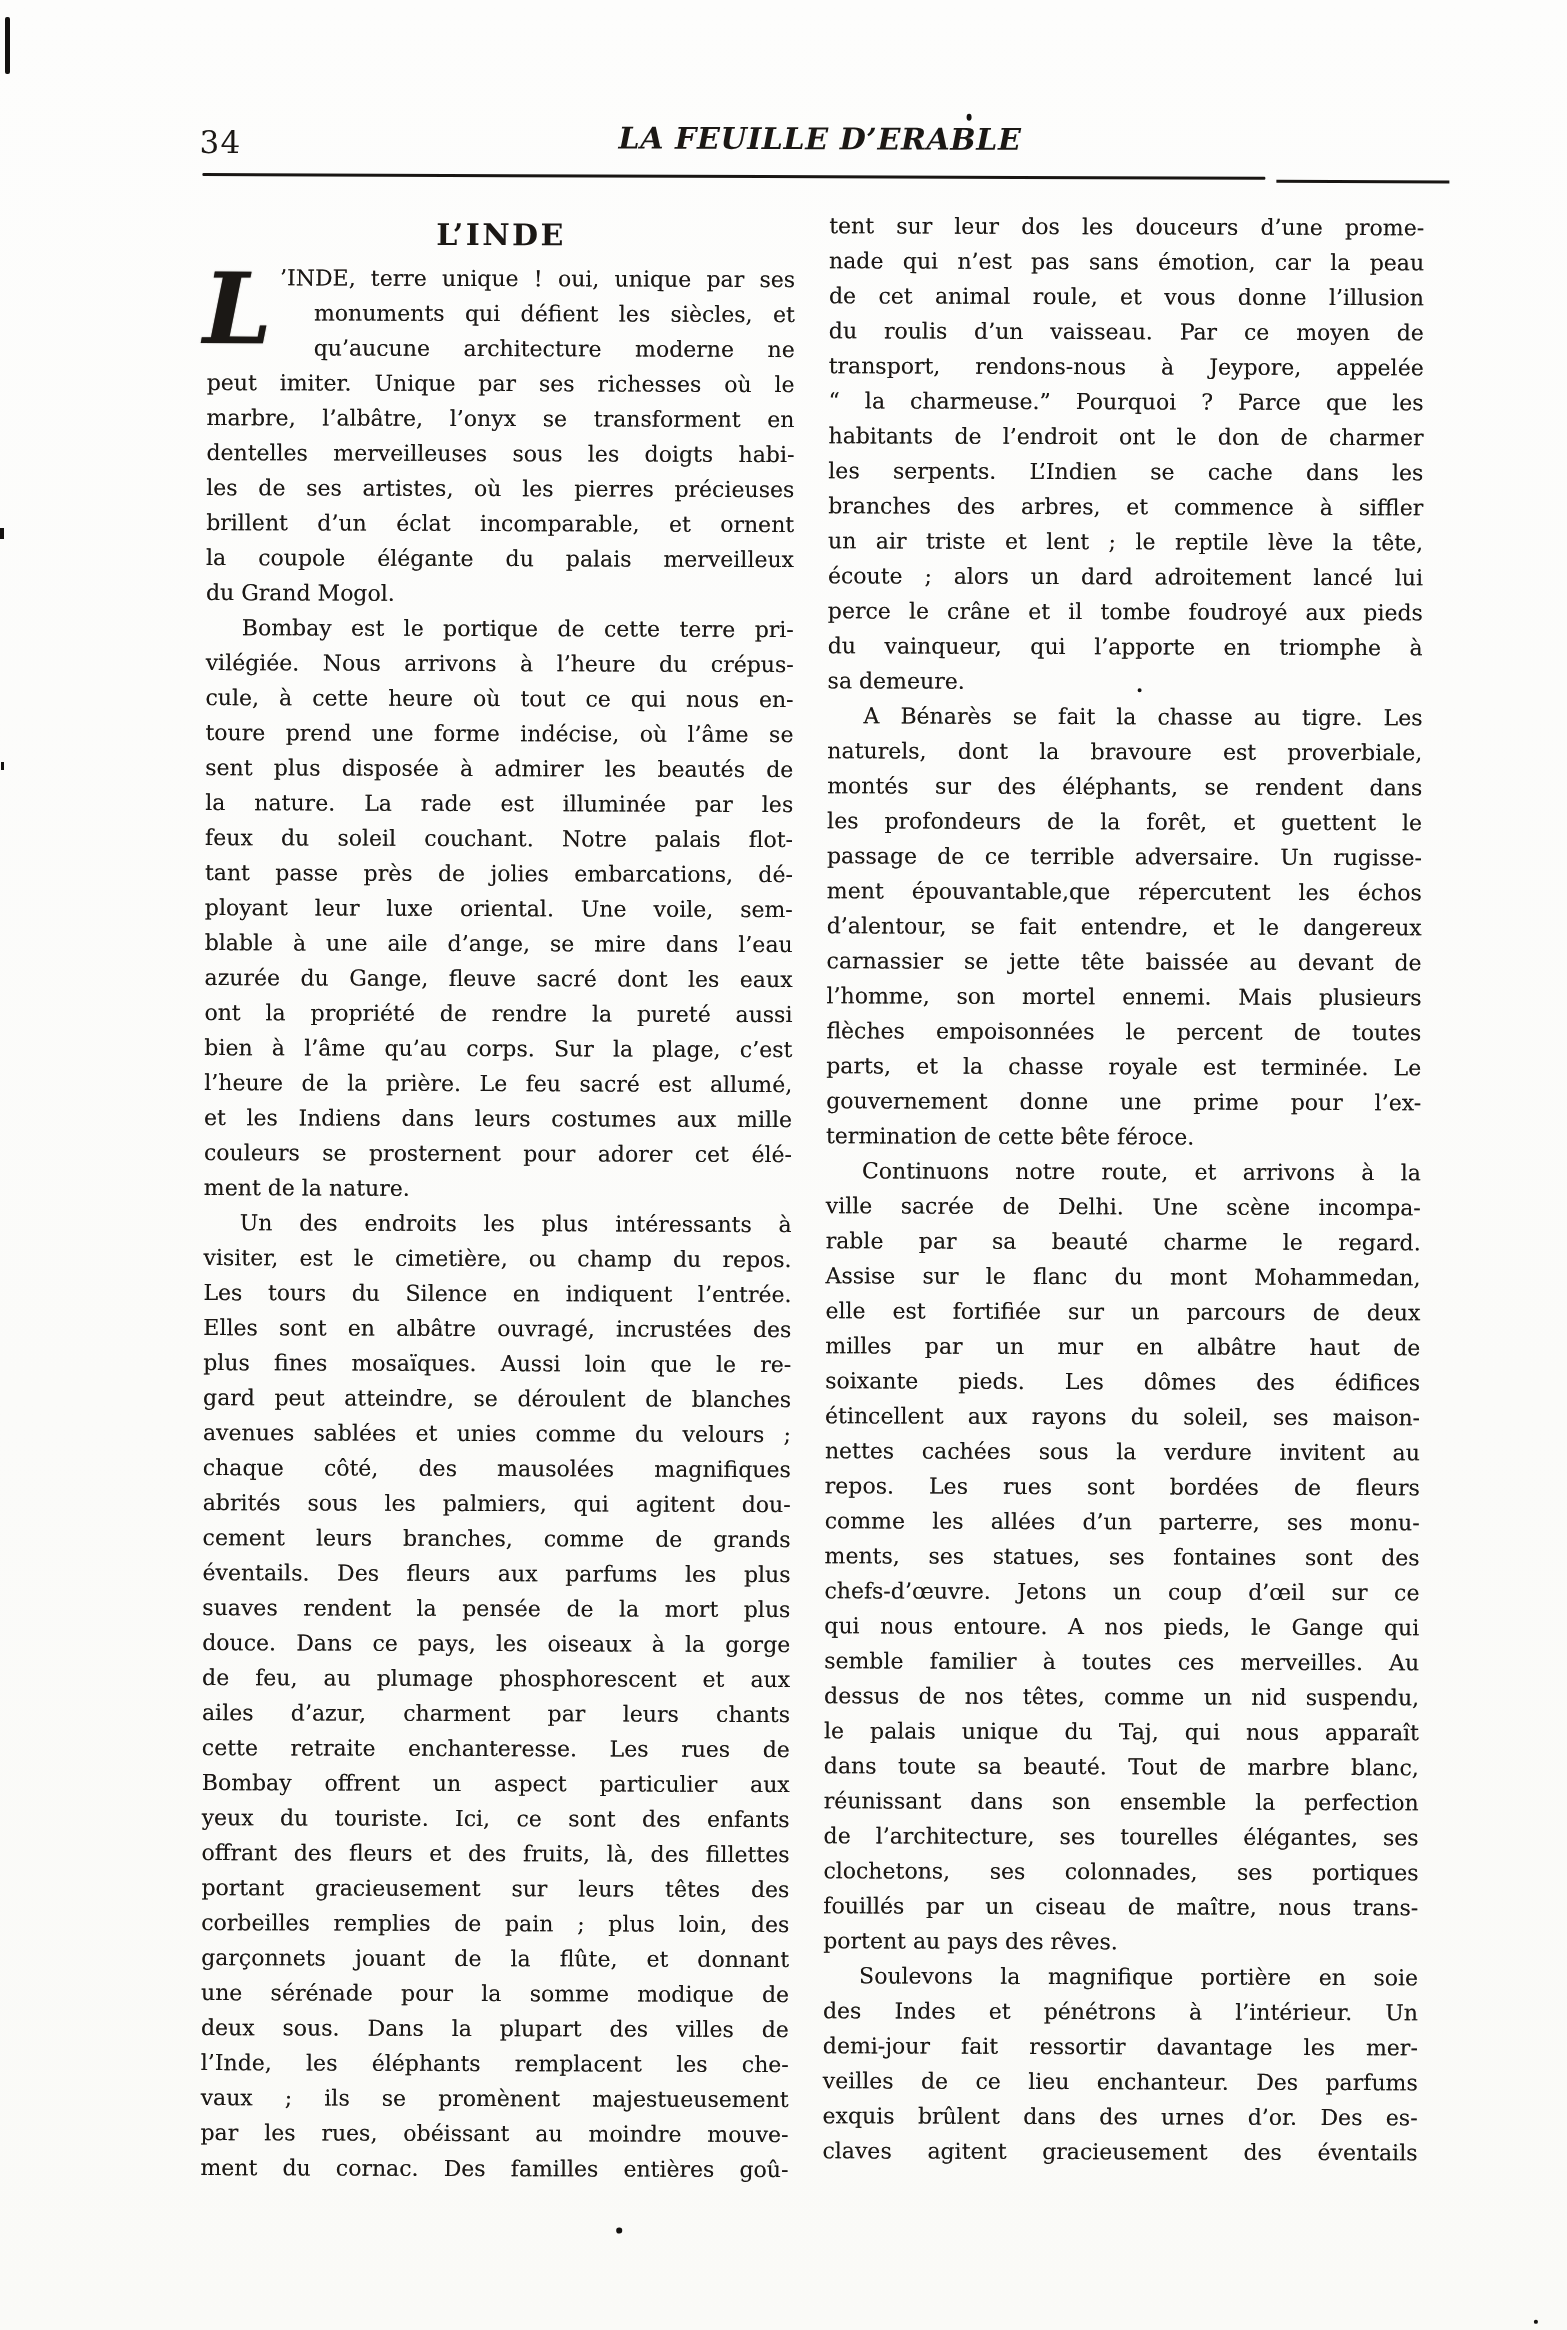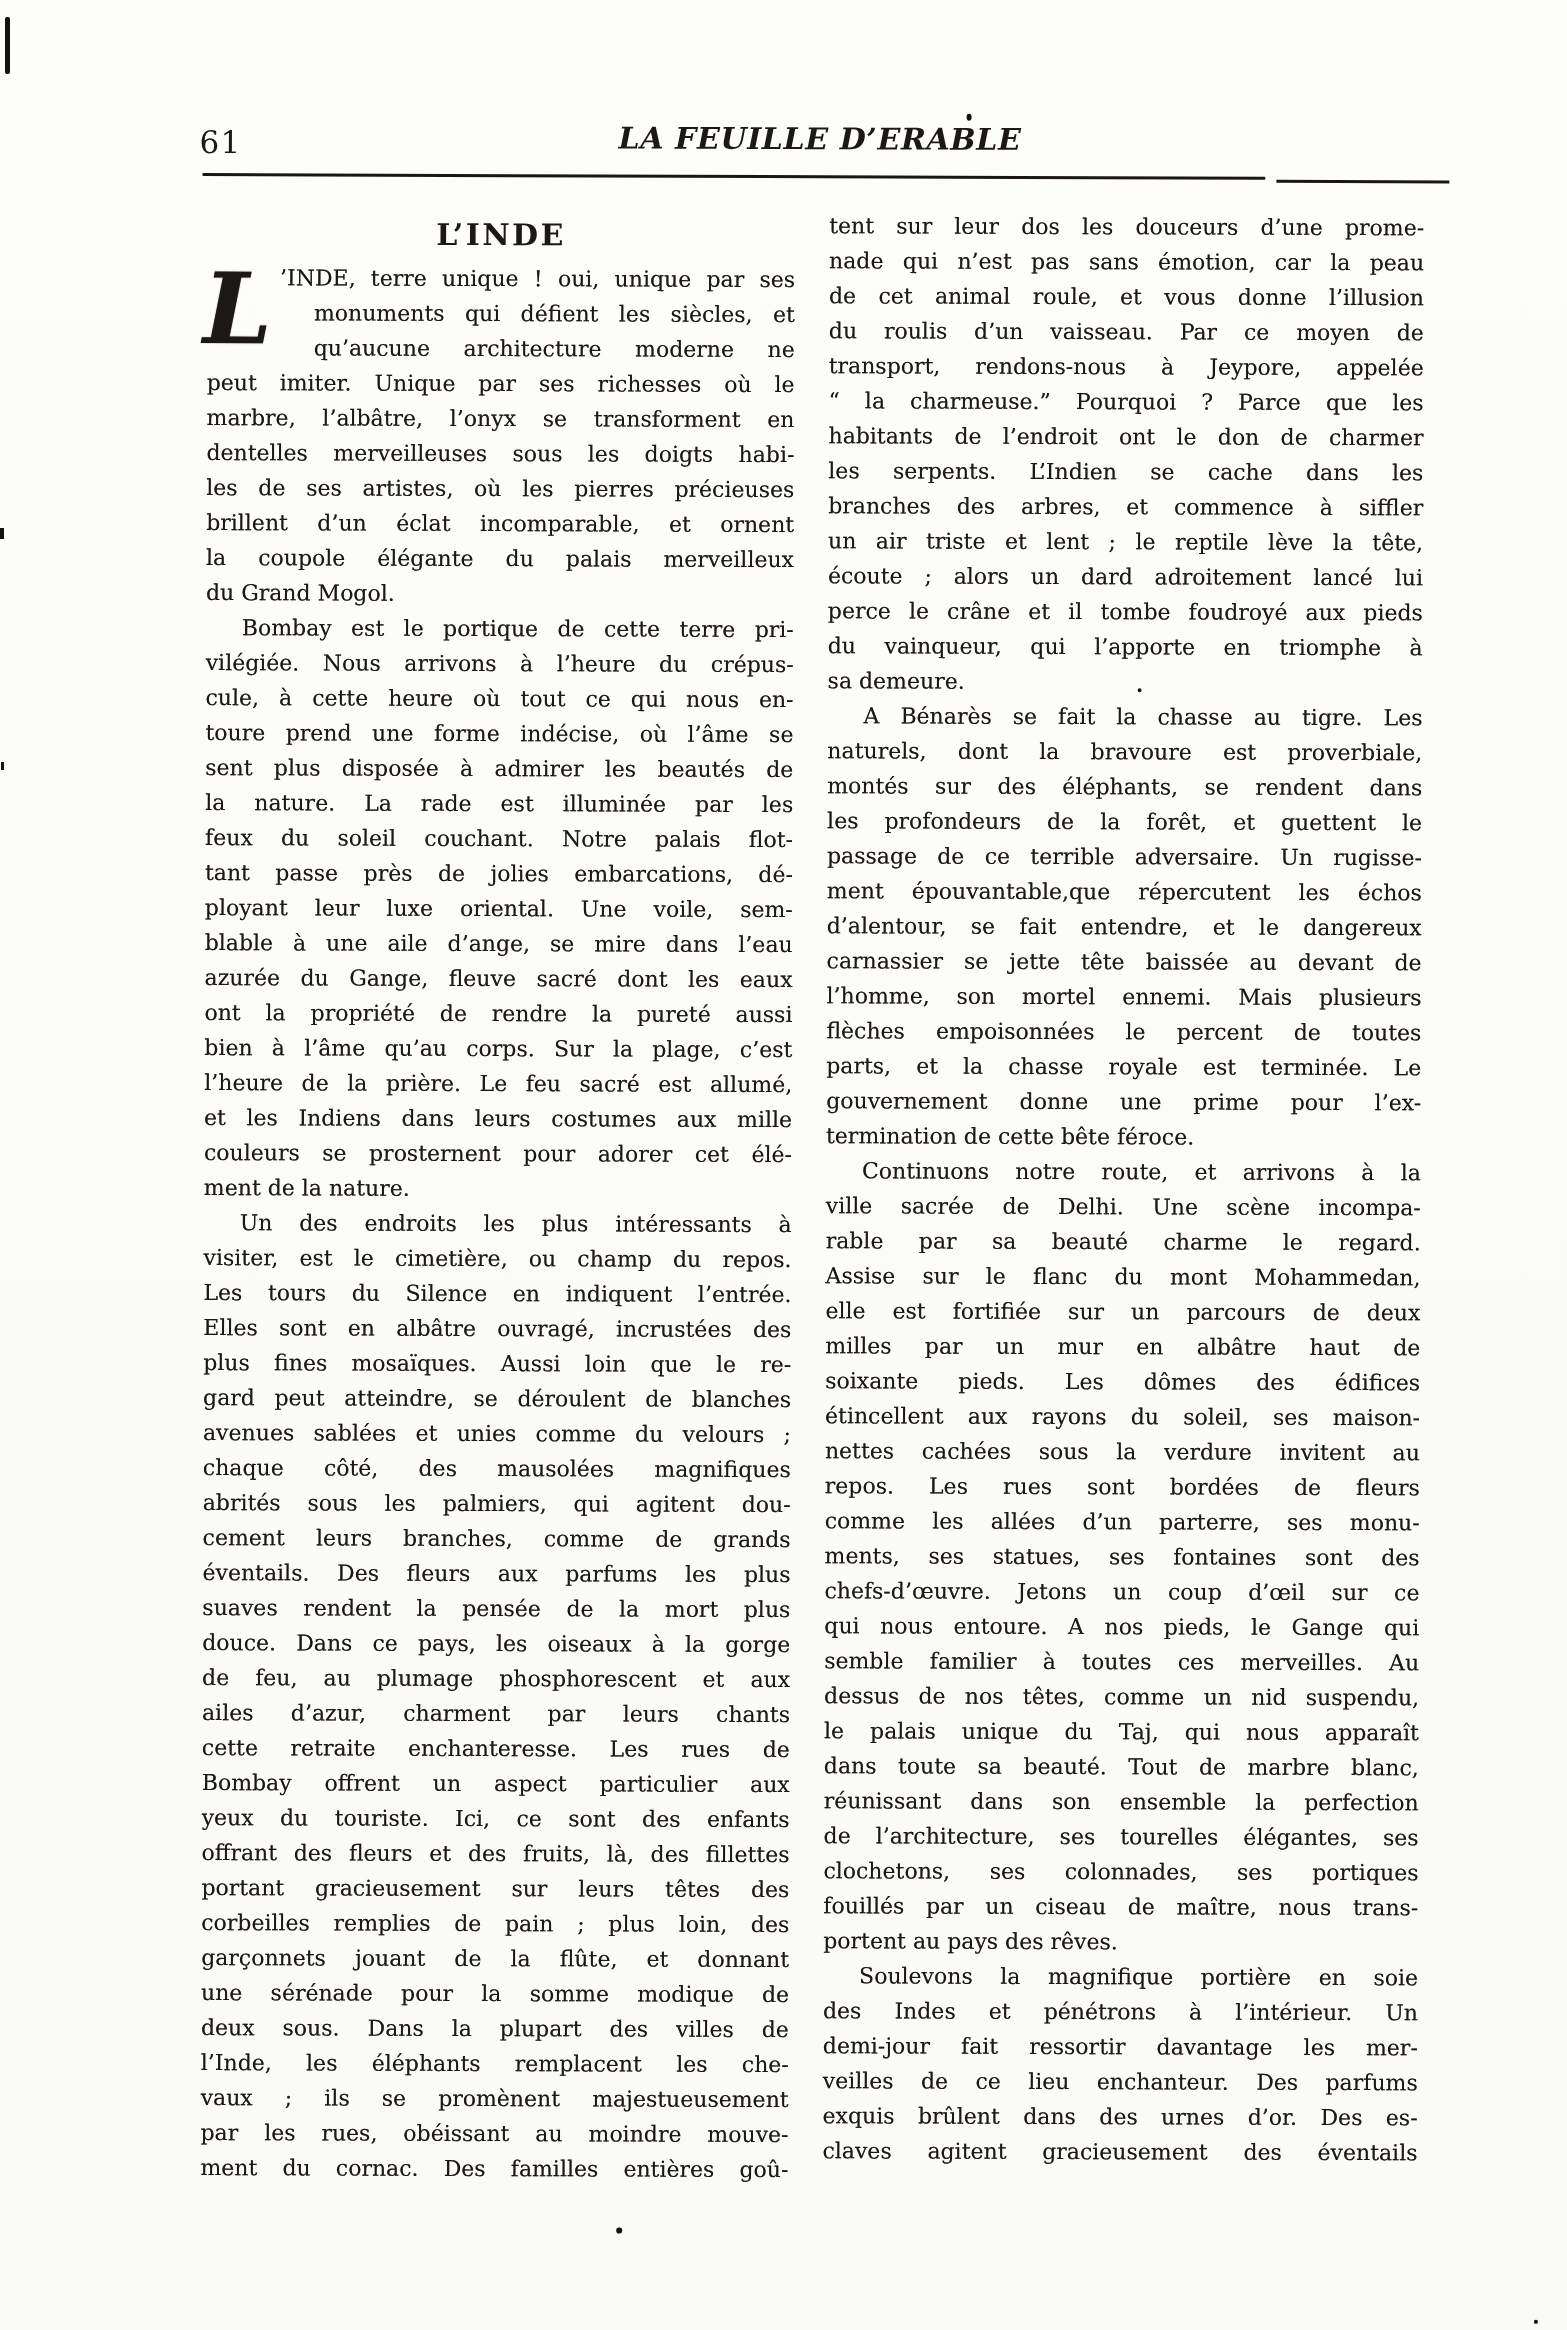--- a/index.html
+++ b/index.html
@@ -96,21 +96,21 @@
   .a-dot-corner { left: 1542px; top: 2315px; width: 3.7px;  height: 3.7px;  border-radius: 50%; }
 </style>
 </head>
 <body>
 
 <div class="page">
   <div class="artifact a-edge-bar"></div>
   <div class="artifact a-edge-tick1"></div>
   <div class="artifact a-edge-tick2"></div>
   <div class="tilt">
-    <span class="page-number">61</span>
+    <span class="page-number">34</span>
     <div class="journal-title">LA FEUILLE D’ERABLE</div>
     <div class="rule-main"></div>
     <div class="rule-side"></div>
     <div class="article-title">L’INDE</div>
 
     <div class="col col-left" id="col-left">
       <span class="drop-cap">L</span>
     <div class="line dc1">’INDE, terre unique ! oui, unique par ses</div>
         <div class="line dc2">monuments qui défient les siècles, et</div>
         <div class="line dc2">qu’aucune architecture moderne ne</div>

